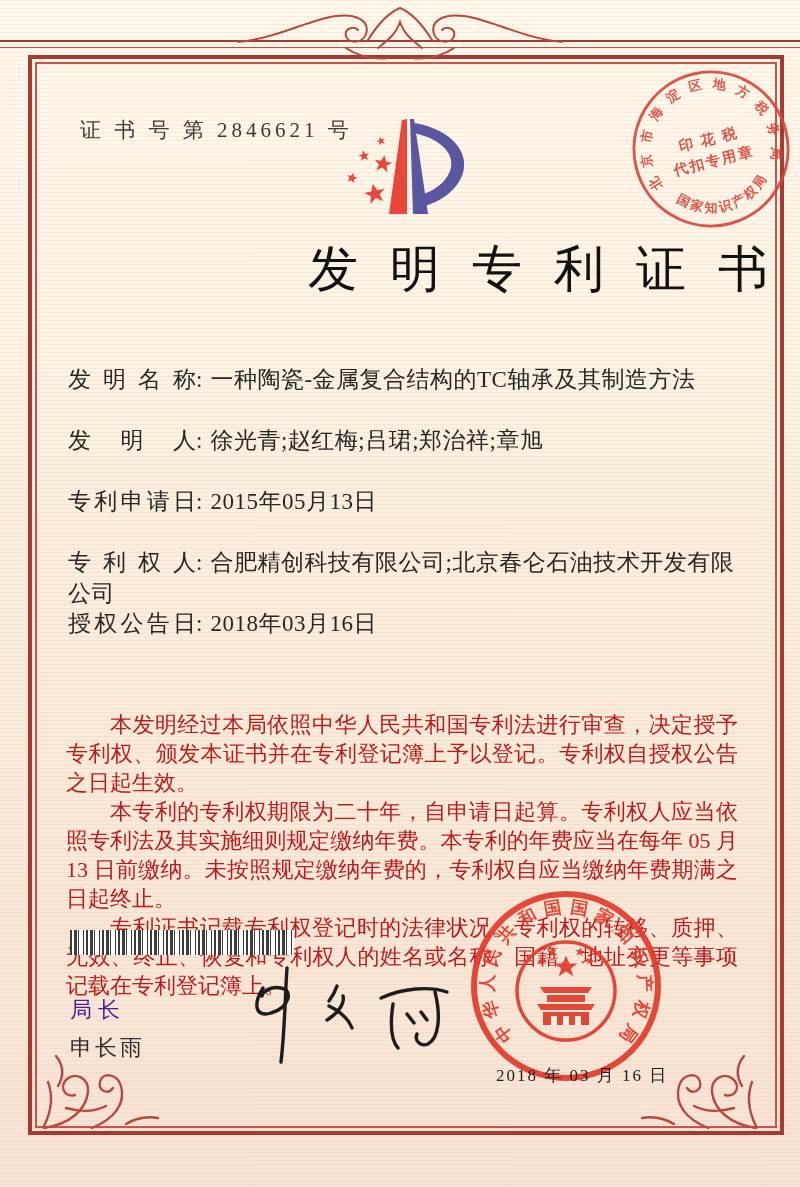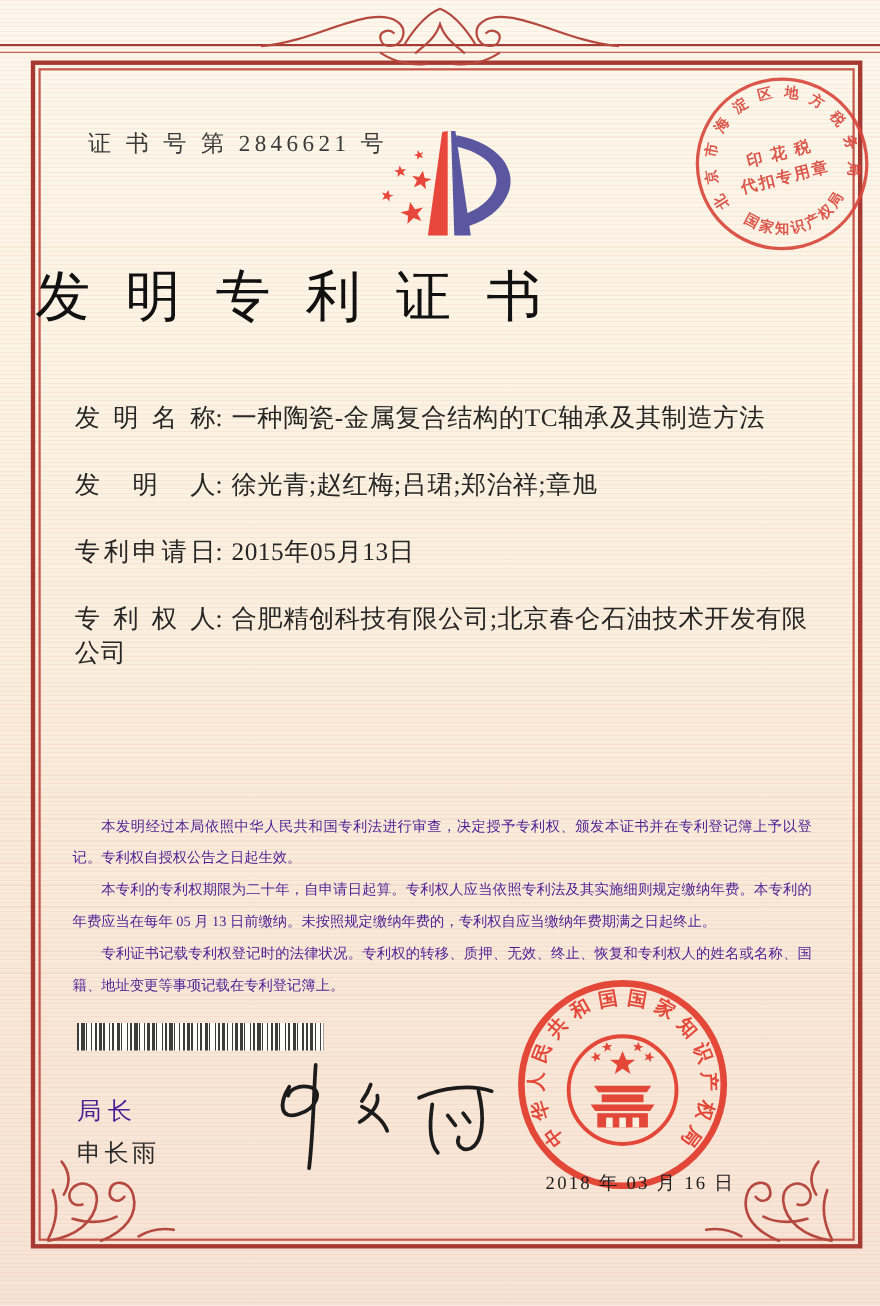--- a/index.html
+++ b/index.html
@@ -12,27 +12,27 @@
     color:#222;
   }
   .abs{position:absolute;}
   
   .frame{left:28px;top:55px;width:748px;height:1072px;border:4px solid #a63a33;}
   .frame-inner{position:absolute;inset:3px;border:2px solid #c4554b;}
   
   .top-line{left:0;top:40px;width:800px;height:5px;border-top:2px solid #a63a33;border-bottom:1px solid #b95045;}
   .cert-number{left:60px;top:116px;font-size:21px;letter-spacing:4px;color:#3a3a3a;margin-left:20px;}
   .logo{left:328px;top:90px;}
-  .title{left:0;top:236px;width:800px;text-align:left;font-size:50px;letter-spacing:32px;text-indent:32px;color:#111;font-weight:400;}
+  .title{left:0;top:236px;width:800px;text-align:right;font-size:50px;letter-spacing:32px;text-indent:32px;color:#111;font-weight:400;}
   .fields{left:68px;top:364px;width:668px;}
   .field-row{height:61px;font-size:23px;color:#262626;}
   .field-label{display:inline-block;width:128px;text-align:justify;text-align-last:justify;vertical-align:top;}
   .field-colon{margin-right:8px;}
   .field-value{letter-spacing:0.5px;}
-  .body-text{left:66px;top:736px;width:672px;font-size:13px;line-height:29px;color:#4c1d95;text-align:justify;}
+  .body-text{left:66px;top:710px;width:672px;font-size:22px;line-height:29px;color:#b91c1c;text-align:justify;}
   .body-text p{margin:0;text-indent:2em;}
   .barcode{left:70px;top:930px;width:224px;height:25px;
     background:repeating-linear-gradient(90deg,#3c3c3c 0 2px,#fdfdfb 2px 4px,#3c3c3c 4px 7px,#fdfdfb 7px 8px,#3c3c3c 8px 9px,#fdfdfb 9px 13px,#3c3c3c 13px 14px,#fdfdfb 14px 16px);}
   .signer-title{left:70px;top:995px;font-size:22px;letter-spacing:6px;color:#4c1d95;font-family:"Liberation Sans","DejaVu Sans",sans-serif;}
   .signer-name{left:70px;top:1033px;font-size:22px;letter-spacing:3px;color:#2b2b2b;font-family:Liberation Sans, sans-serif;}
   .signature{left:195px;top:962px;}
   .seal{left:468px;top:888px;opacity:0.93;}
   .seal text{fill:#e23c2d;font-size:17.5px;font-weight:bold;text-anchor:middle;font-family:"Liberation Serif",serif;}
   .issue-date{left:496px;top:1064px;font-size:17px;letter-spacing:2px;color:#1e1e1e;z-index:6;}
   .stamp{left:628px;top:66px;transform:rotate(-14deg);opacity:0.9;}
@@ -91,20 +91,23 @@
     <span class="field-label">发明名称</span><span class="field-colon">:</span><span class="field-value">一种陶瓷-金属复合结构的TC轴承及其制造方法</span>
   </div>
   <div class="field-row">
     <span class="field-label">发明人</span><span class="field-colon">:</span><span class="field-value">徐光青;赵红梅;吕珺;郑治祥;章旭</span>
   </div>
   <div class="field-row">
     <span class="field-label">专利申请日</span><span class="field-colon">:</span><span class="field-value">2015年05月13日</span>
   </div>
   <div class="field-row">
     <span class="field-label">专利权人</span><span class="field-colon">:</span><span class="field-value">合肥精创科技有限公司;北京春仑石油技术开发有限公司</span>
+  </div>
+  <div class="field-row">
+    <span class="field-label">授权公告日</span><span class="field-colon">:</span><span class="field-value">2018年03月16日</span>
   </div>
 </div>
 
 <div class="abs body-text">
   <p>本发明经过本局依照中华人民共和国专利法进行审查，决定授予专利权、颁发本证书并在专利登记簿上予以登记。专利权自授权公告之日起生效。</p>
   <p>本专利的专利权期限为二十年，自申请日起算。专利权人应当依照专利法及其实施细则规定缴纳年费。本专利的年费应当在每年 05 月 13 日前缴纳。未按照规定缴纳年费的，专利权自应当缴纳年费期满之日起终止。</p>
   <p>专利证书记载专利权登记时的法律状况。专利权的转移、质押、无效、终止、恢复和专利权人的姓名或名称、国籍、地址变更等事项记载在专利登记簿上。</p>
 </div>
 
 <div class="abs barcode"></div>

